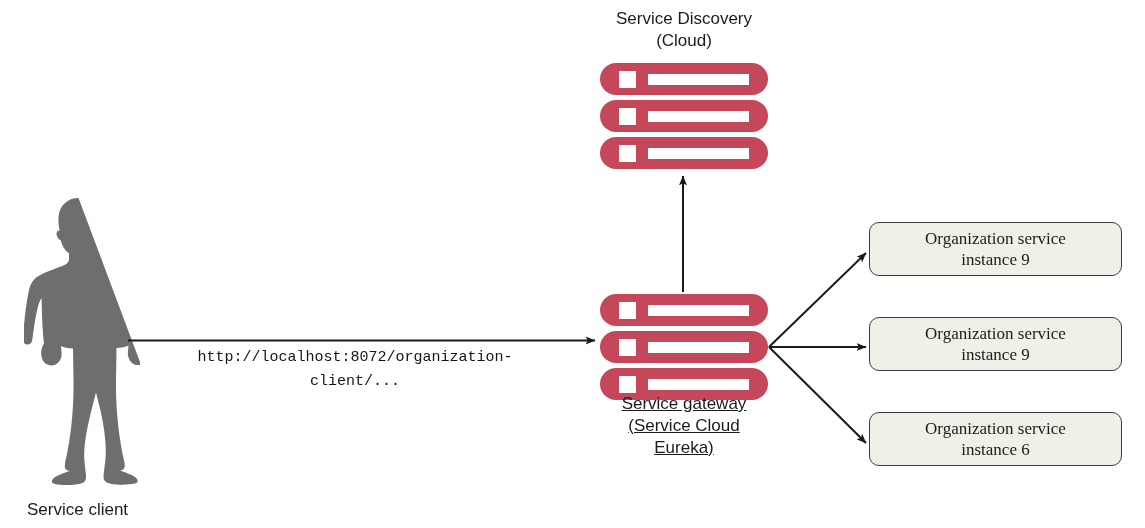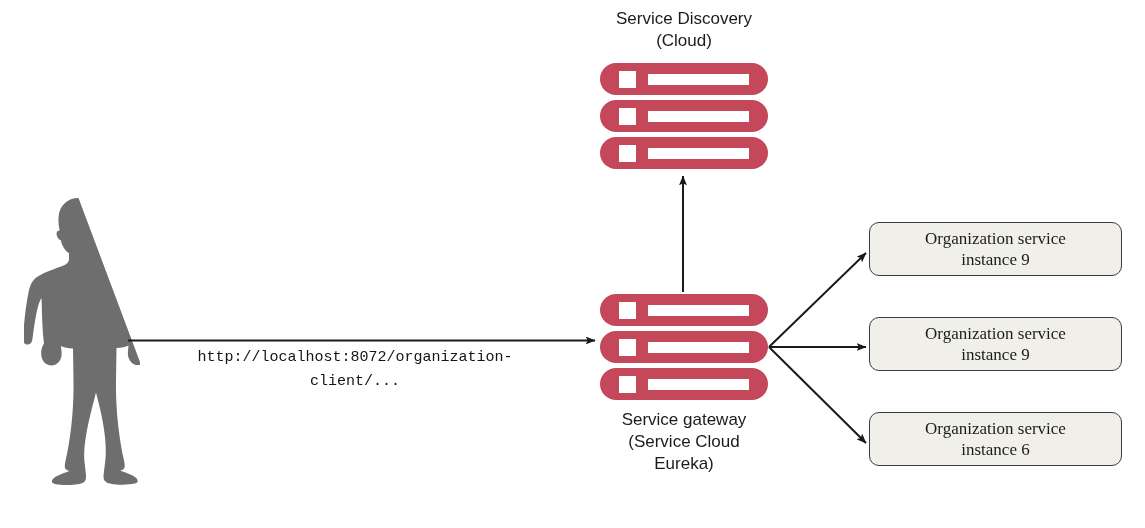--- a/index.html
+++ b/index.html
@@ -32,22 +32,23 @@
   }
   .label.left { text-align: left; }
 
   #eureka-label {
     left: 567px;
     top: 8px;
     width: 234px;
   }
   #gateway-label {
     left: 562px;
-    top: 409px;
+    top: 393px;
     width: 244px;
+    text-decoration: underline;
   }
   #client-label {
     left: 27px;
     top: 499px;
     width: 160px;
     text-align: left;
   }
 
   
   #request-url {
@@ -258,20 +259,21 @@
       C88.8 36.0 87.5 34.2 85.2 34.5
       C86.4 30.5 86.8 25.5 86.4 20.5
       C85.5 9.5 77.5 2 66.5 2
       L58.5 2
       L58.5 2
       Z" transform="translate(-4,0)" opacity="0"></path>
     <path fill="#6e6e6e" d="
       M0 0 L0 0 Z"></path>
   </svg>
 
+  <div class="label left" id="client-label">Service client</div>
 
   <div id="request-url"><span>http://localhost:8072/organization-</span><br><span>client/...</span></div>
 
   <div class="service-box" id="service-box-1" style="background: rgb(240, 240, 232); border-color: rgb(60, 60, 60);">
     <span><span>Organization service</span><br><span>instance 9</span></span>
   </div>
   <div class="service-box" id="service-box-2" style="background: rgb(240, 240, 232); border-color: rgb(60, 60, 60);">
     <span><span>Organization service</span><br><span>instance 9</span></span>
   </div>
   <div class="service-box" id="service-box-3" style="background: rgb(240, 240, 232); border-color: rgb(60, 60, 60);">

